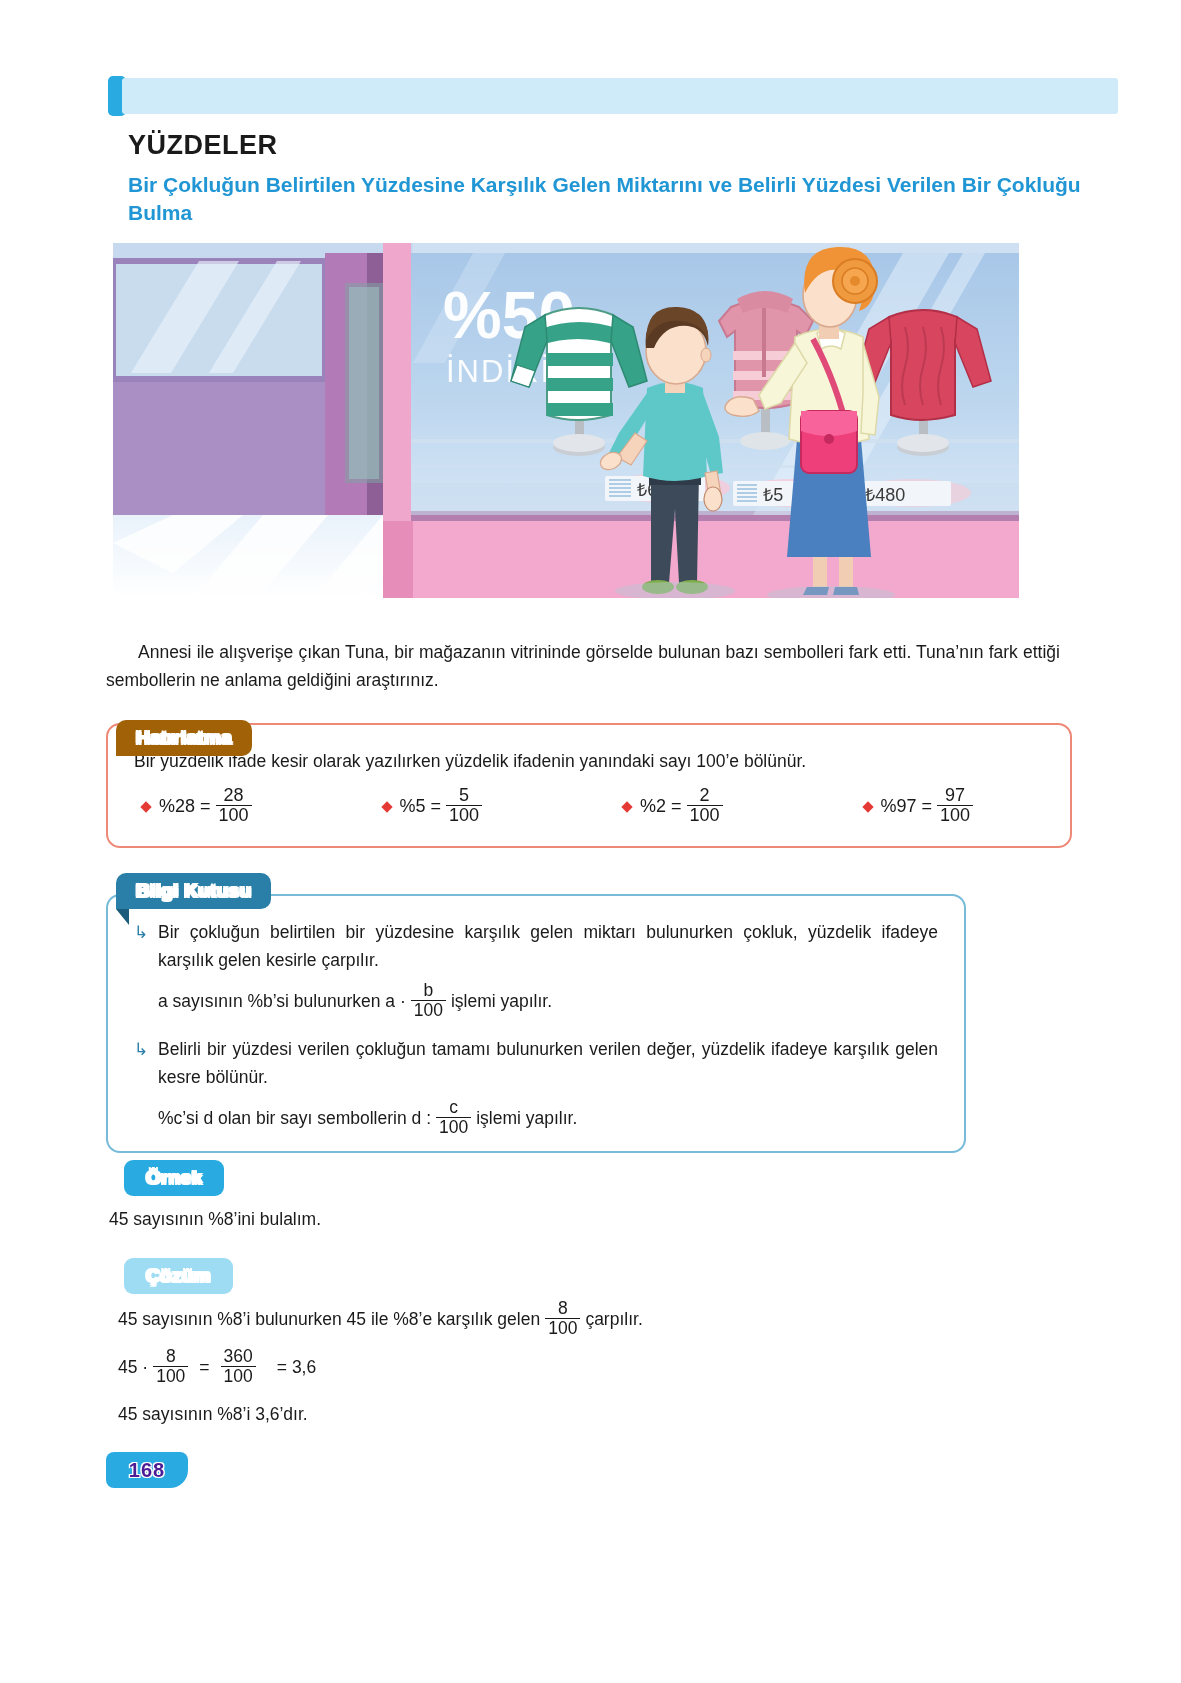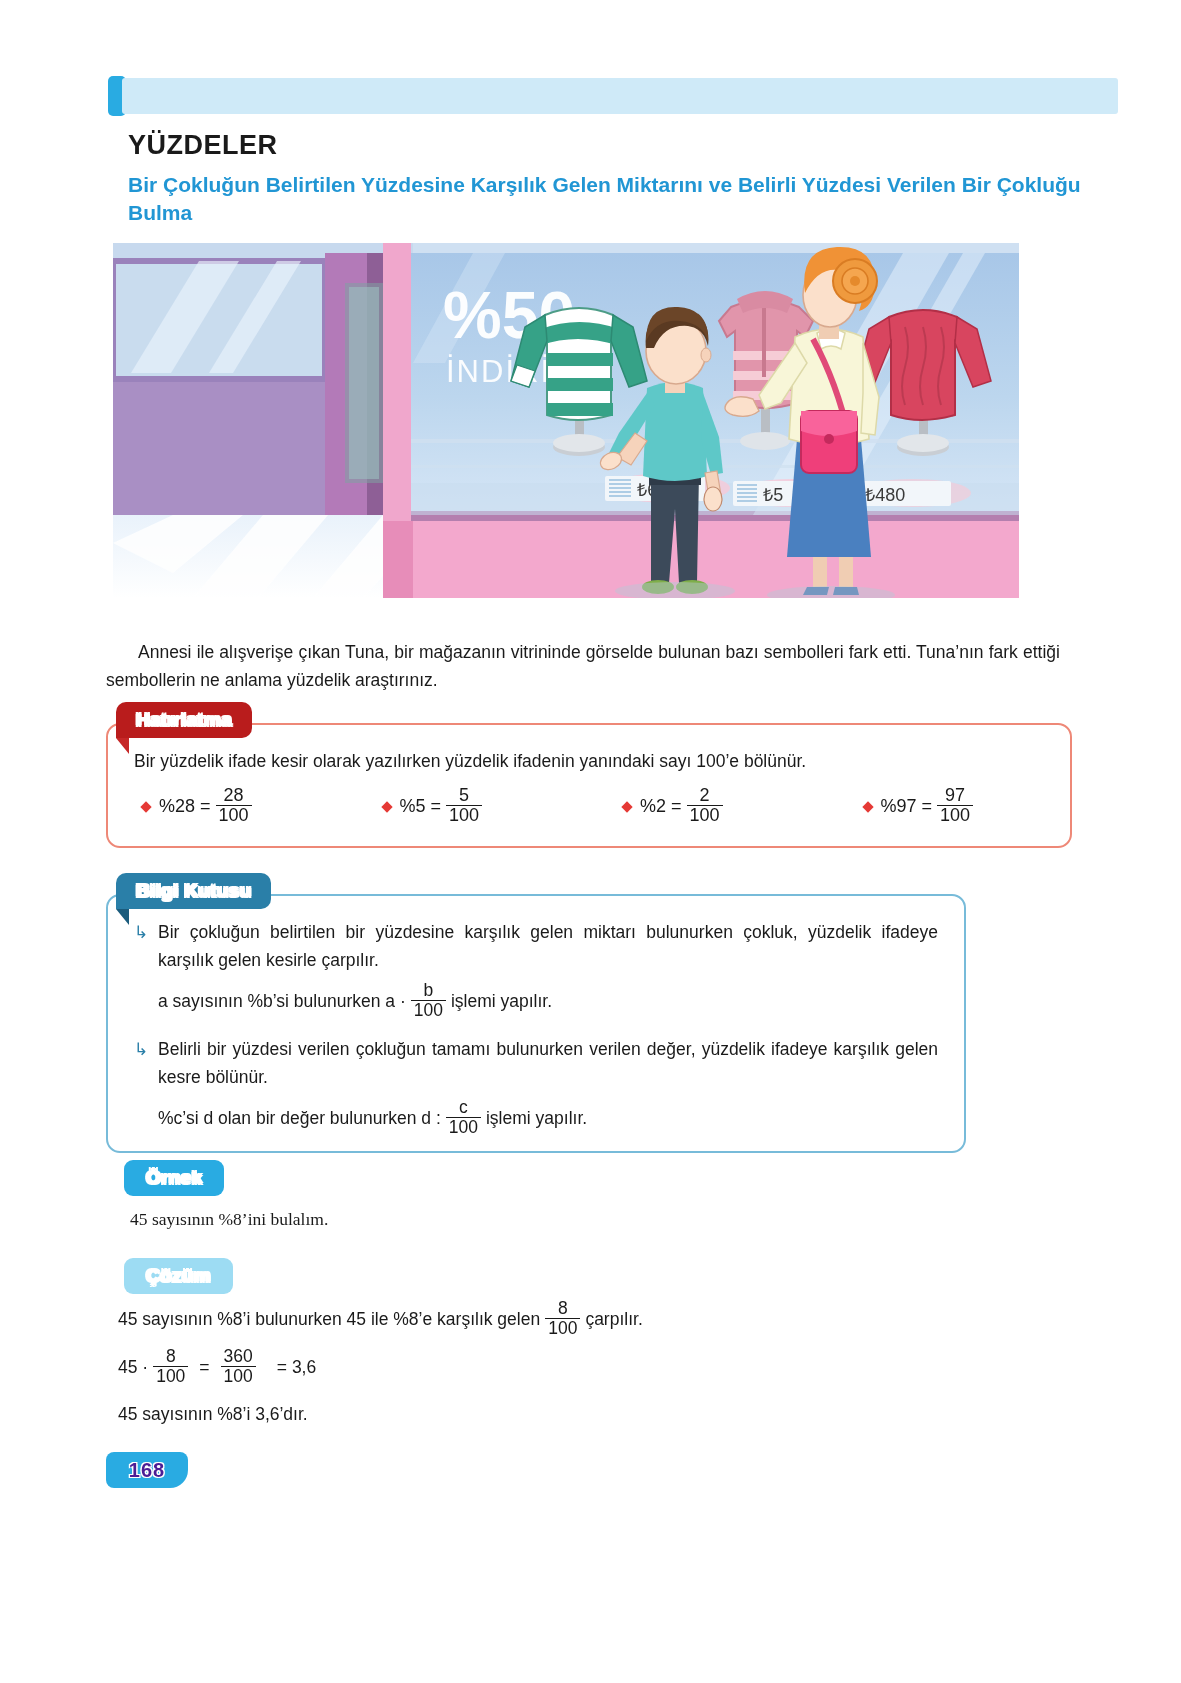--- a/index.html
+++ b/index.html
@@ -106,21 +106,21 @@
     border-top: 16px solid #000;
     z-index: 2;
   }
 
   
   #hatirlatma {
     left: 106px; top: 723px;
     width: 966px; height: 125px;
     border: 2.5px solid #EE8877;
   }
-  #hatirlatma .tag { background: #b91c1c; }
+  #hatirlatma .tag { background: #a16207; margin-top: 18px; }
   #hatirlatma .tag-notch { border-top-color: #C62828; }
 
   
   #bilgi {
     left: 106px; top: 894px;
     width: 860px; height: 259px;
     border: 2.5px solid #77BBD9;
   }
   #bilgi .tag { background: #2A7FA8; }
   #bilgi .tag-notch { border-top-color: #1B5C7D; }
@@ -211,21 +211,21 @@
   #cozum-pill { left: 124px; top: 1258px; background: #9DDCF3; }
 
   .body-line {
     position: absolute;
     font-size: 17.5px;
     line-height: 1.6;
     display: flex;
     align-items: center;
     flex-wrap: wrap;
   }
-  #ornek-text { left: 130px; top: 1205px; width: 900px; font-family: Liberation Serif, serif; }
+  #ornek-text { left: 109px; top: 1205px; width: 900px; }
   #cozum-line1 { left: 118px; top: 1300px; width: 940px; }
   #cozum-line2 { left: 118px; top: 1348px; width: 940px; }
   #cozum-line3 { left: 118px; top: 1400px; width: 940px; }
 
   
   .pagenum {
     position: absolute;
     left: 106px; top: 1452px;
     width: 82px; height: 36px;
     background: #29ABE2;
@@ -457,21 +457,21 @@
         <circle cx="742" cy="38" r="13" fill="#f5a64f" stroke="#d97c23" stroke-width="1.6"></circle>
         <circle cx="742" cy="38" r="5" fill="#e58a2c"></circle>
       </g>
 
       <ellipse cx="562" cy="348" rx="60" ry="9" fill="#b9c8d8" opacity="0.45"></ellipse>
       <ellipse cx="718" cy="352" rx="64" ry="9" fill="#b9c8d8" opacity="0.45"></ellipse>
     </g>
   </svg>
 </div>
 
-<p class="intro">Annesi ile alışverişe çıkan Tuna, bir mağazanın vitrininde görselde bulunan bazı sembolleri fark etti. Tuna’nın fark ettiği sembollerin ne anlama yüzdelik araştırınız.</p>
+<p class="intro">Annesi ile alışverişe çıkan Tuna, bir mağazanın vitrininde görselde bulunan bazı sembolleri fark etti. Tuna’nın fark ettiği sembollerin ne anlama geldiğini araştırınız.</p>
 
 <div class="callout" id="hatirlatma">
   <div class="tag-notch"></div>
   <div class="tag">Hatırlatma</div>
   <div class="cal-body">
     <div>Bir yüzdelik ifade kesir olarak yazılırken yüzdelik ifadenin yanındaki sayı 100’e bölünür.</div>
   </div>
   <div class="frac-row">
     <div class="frac-item">
       <span class="bullet-d"></span>
@@ -526,21 +526,21 @@
           <span>işlemi yapılır.</span>
         </div>
       </div>
     </div>
 
     <div class="bk-item" style="margin-top:14px">
       <div class="bk-bullet">↳</div>
       <div class="bk-text">
         <p>Belirli bir yüzdesi verilen çokluğun tamamı bulunurken verilen değer, yüzdelik ifadeye karşılık gelen kesre bölünür.</p>
         <div class="bk-formula">
-          <span>%c’si d olan bir değer bulunurken d :</span>
+          <span>%c’si d olan bir sayı sembollerin d :</span>
           <span class="frac">
             <span class="num">c</span>
             <span class="den">100</span>
           </span>
           <span>işlemi yapılır.</span>
         </div>
       </div>
     </div>
 
   </div>

